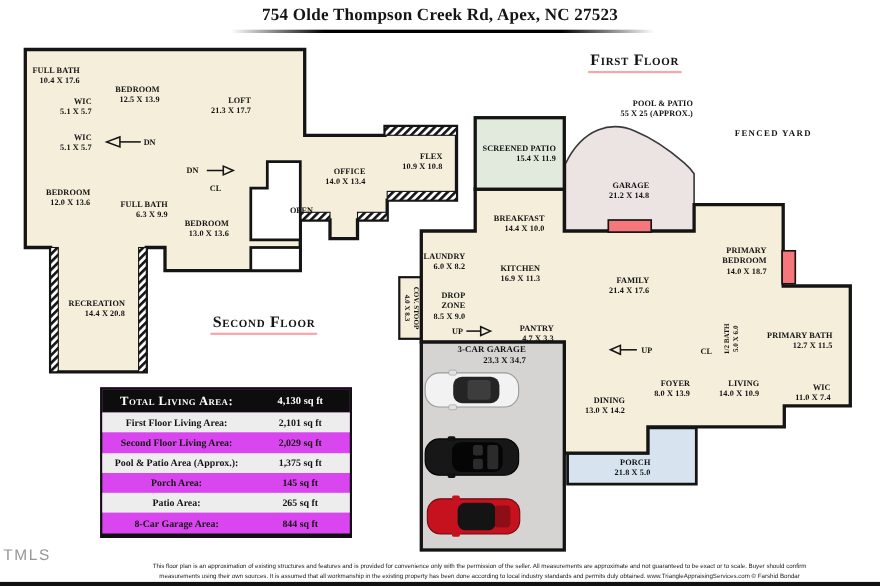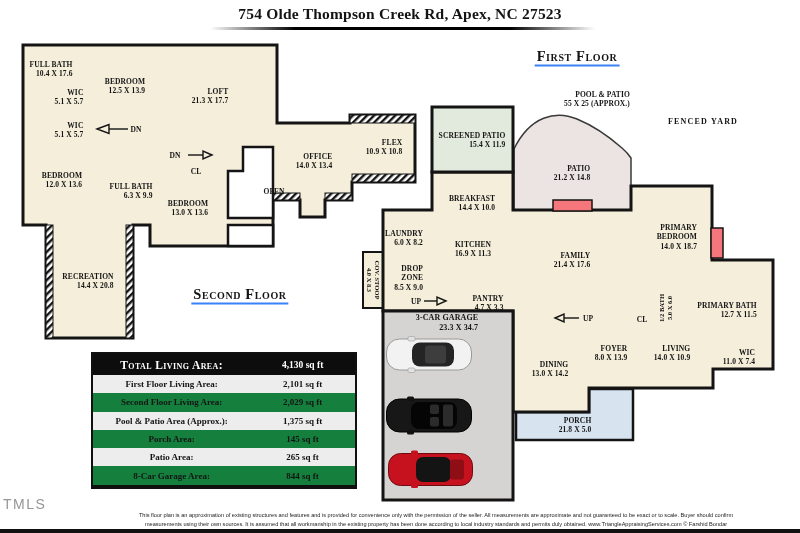--- a/index.html
+++ b/index.html
@@ -5,33 +5,33 @@
   html,body{margin:0;padding:0;background:#fff;}
   .stage{position:relative;width:800px;height:533px;background:#fff;overflow:hidden;
          font-family:"Liberation Serif",serif;color:#141414;}
   .plan-svg{position:absolute;left:0;top:0;}
   .title{position:absolute;left:0;right:0;top:5px;text-align:center;
          font-size:15.5px;font-weight:700;letter-spacing:0.2px;}
   .title-rule{position:absolute;left:210px;top:27px;width:385px;height:2.5px;
          background:linear-gradient(90deg,rgba(0,0,0,0),#000 22%,#000 78%,rgba(0,0,0,0));}
   .floor-heading{position:absolute;transform:translate(-50%,-50%);
          font-variant:small-caps;font-weight:700;font-size:14.5px;letter-spacing:0.6px;
-         border-bottom:2px solid #3b82f6;padding:0 2px 0 2px;white-space:nowrap;}
+         border-bottom:2px solid #fca5a5;padding:0 2px 0 2px;white-space:nowrap;}
   .lbl{position:absolute;transform:translate(-50%,-50%);text-align:right;font-weight:700;
        font-size:7.5px;line-height:1.25;white-space:nowrap;letter-spacing:0.1px;}
   .lbl.big{font-size:8px;}
   .lbl.w3 .nm{white-space:normal;width:54px;margin:0 auto;}
   .lbl.w2 .nm{white-space:normal;width:34px;margin:0 auto;}
   .vlbl{position:absolute;text-align:center;font-weight:700;font-size:6.5px;line-height:1.25;
         white-space:nowrap;}
   .vlbl.cw{transform:translate(-50%,-50%) rotate(90deg);}
   .vlbl.ccw{transform:translate(-50%,-50%) rotate(-90deg);}
   .tag{position:absolute;transform:translate(-50%,-50%);font-weight:700;font-size:7.5px;white-space:nowrap;}
   .fenced{letter-spacing:1.2px;font-size:8px;}
-  .area-table{position:absolute;left:91px;top:352px;width:266px;background:#15803d;
+  .area-table{position:absolute;left:91px;top:352px;width:229px;background:#d946ef;
         border:2px solid #101010;border-bottom-width:4px;box-sizing:border-box;}
   .at-header{display:flex;align-items:center;background:#0d0d0d;color:#fff;height:21px;}
   .at-header .l{flex:1.5;text-align:center;font-variant:small-caps;font-weight:700;font-size:11.5px;letter-spacing:0.4px;}
   .at-header .v{flex:1;text-align:center;font-weight:700;font-size:9.5px;}
   .at-rows .at-row{display:flex;align-items:center;height:18.3px;font-weight:700;font-size:9px;}
   .at-rows .at-row:nth-of-type(odd){background:#ededed;}
   .at-row .l{flex:1.5;text-align:center;}
   .at-row .v{flex:1;text-align:center;}
   .logo{position:absolute;left:3px;top:496px;font-family:"Liberation Sans",sans-serif;
         font-size:14px;color:#969696;letter-spacing:1.5px;font-weight:400;}
@@ -180,21 +180,21 @@
       <div class="nm">POOL &amp; PATIO</div>
       <div>55 X 25 (APPROX.)</div>
     </div>
   <div class="tag fenced" style="left:703px;top:121px;">FENCED YARD</div>
 
   <div class="lbl" style="left:472px;top:140px;">
       <div class="nm">SCREENED PATIO</div>
       <div>15.4 X 11.9</div>
     </div>
   <div class="lbl" style="left:572px;top:173px;">
-      <div class="nm">PATIO</div>
+      <div class="nm">GARAGE</div>
       <div>21.2 X 14.8</div>
     </div>
   <div class="lbl" style="left:472px;top:203px;">
       <div class="nm">BREAKFAST</div>
       <div>14.4 X 10.0</div>
     </div>
   <div class="lbl" style="left:404px;top:238px;">
       <div class="nm">LAUNDRY</div>
       <div>6.0 X 8.2</div>
     </div>

